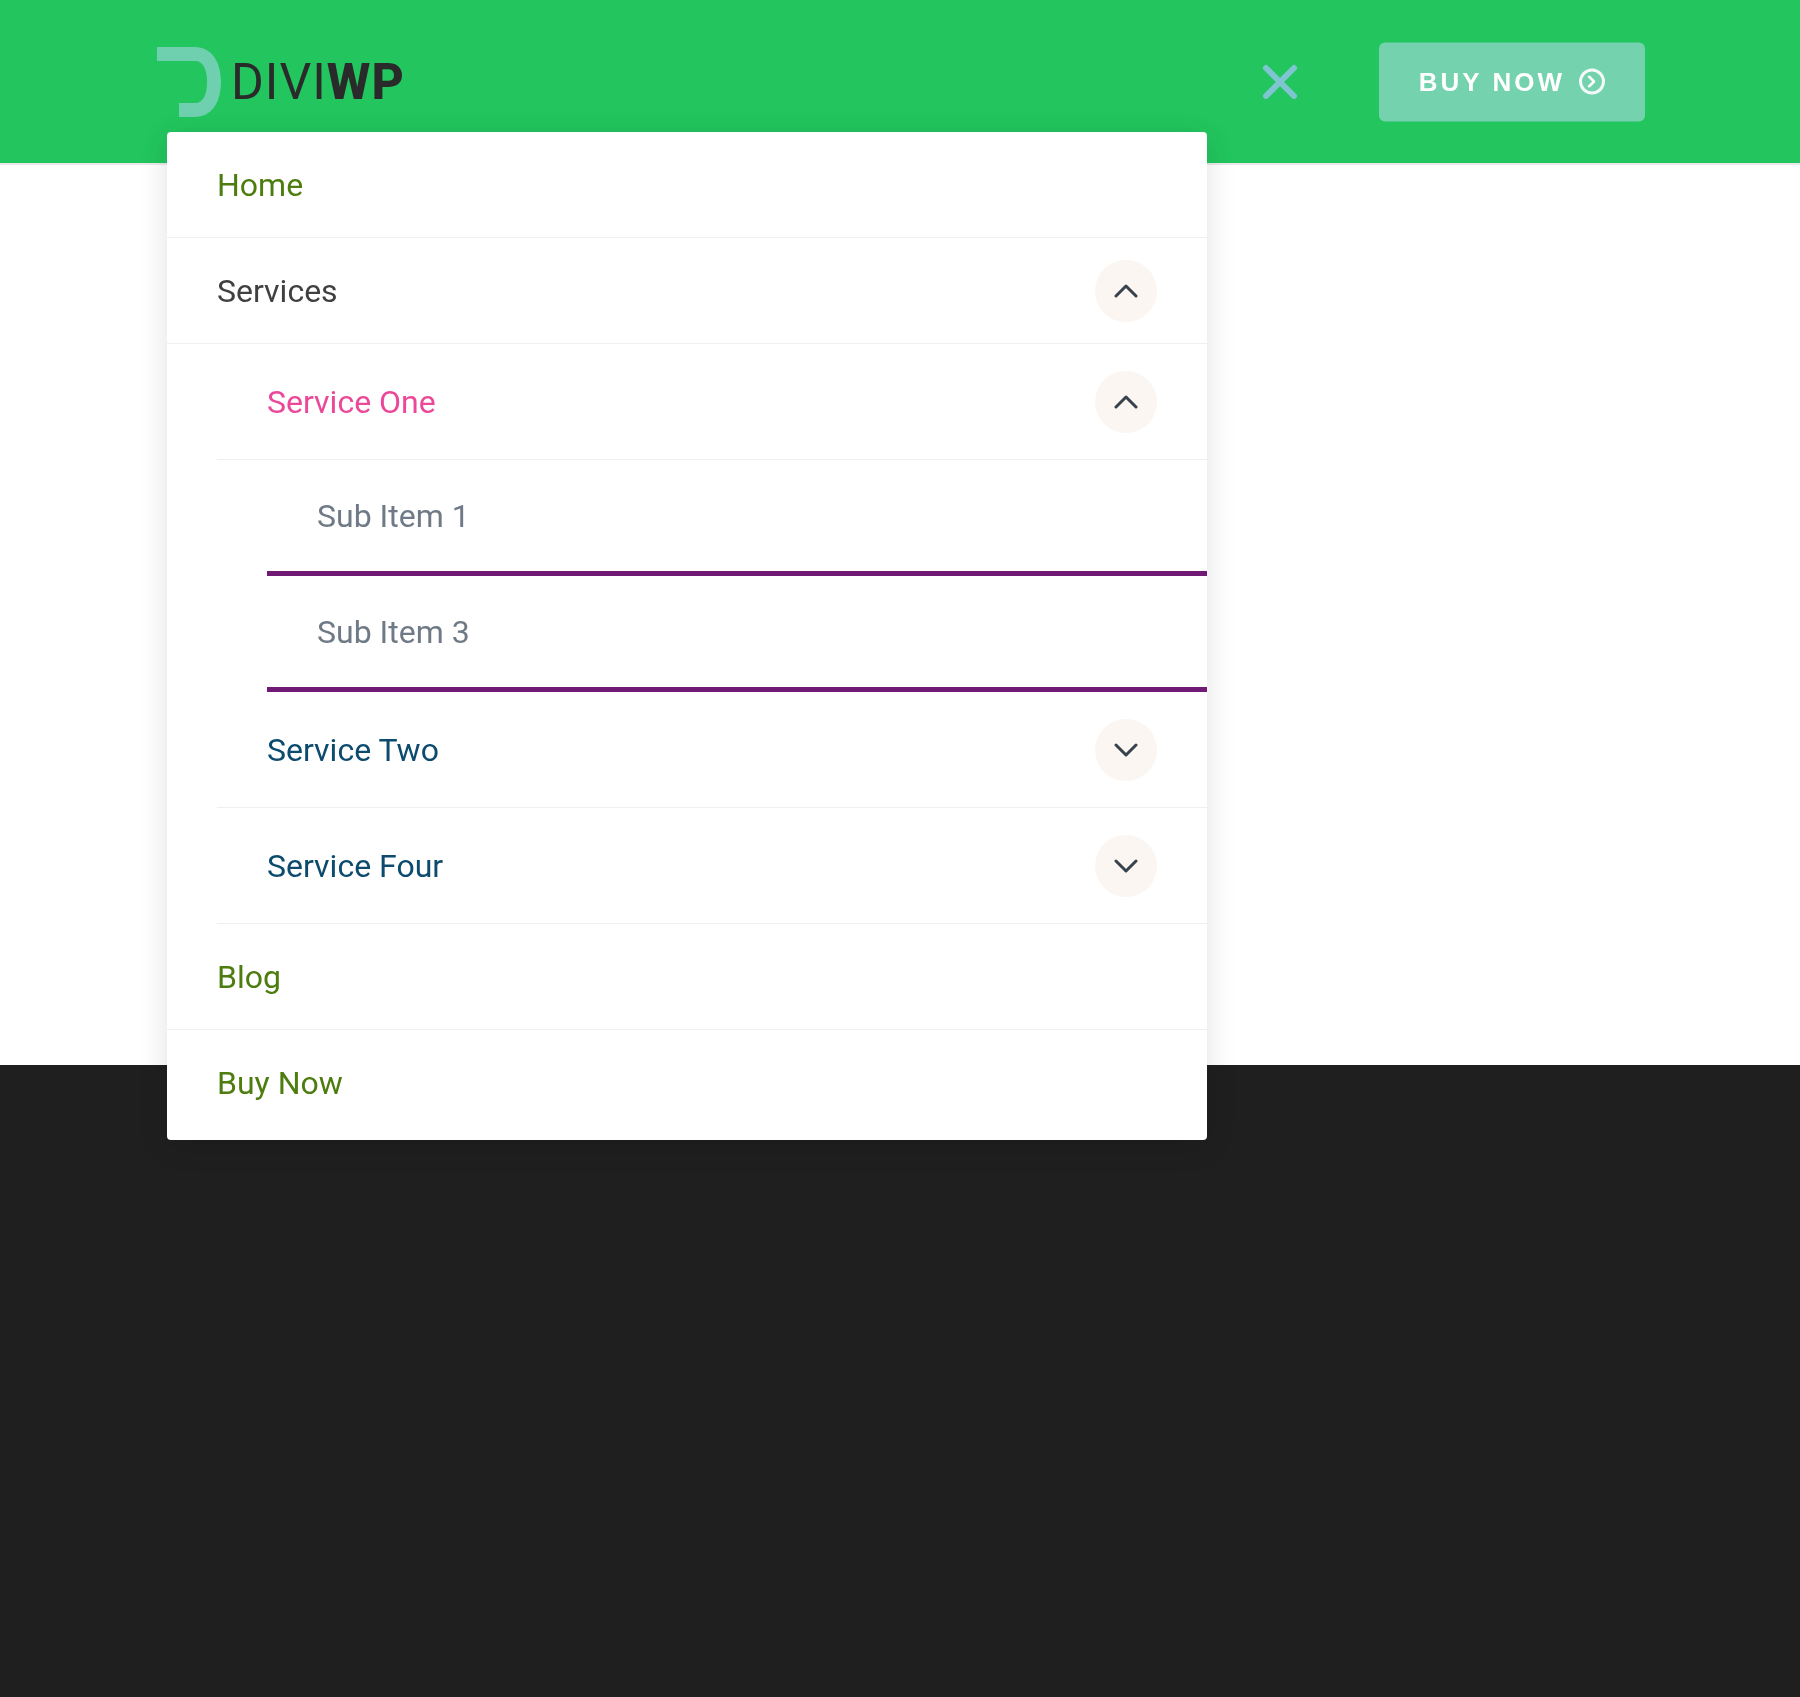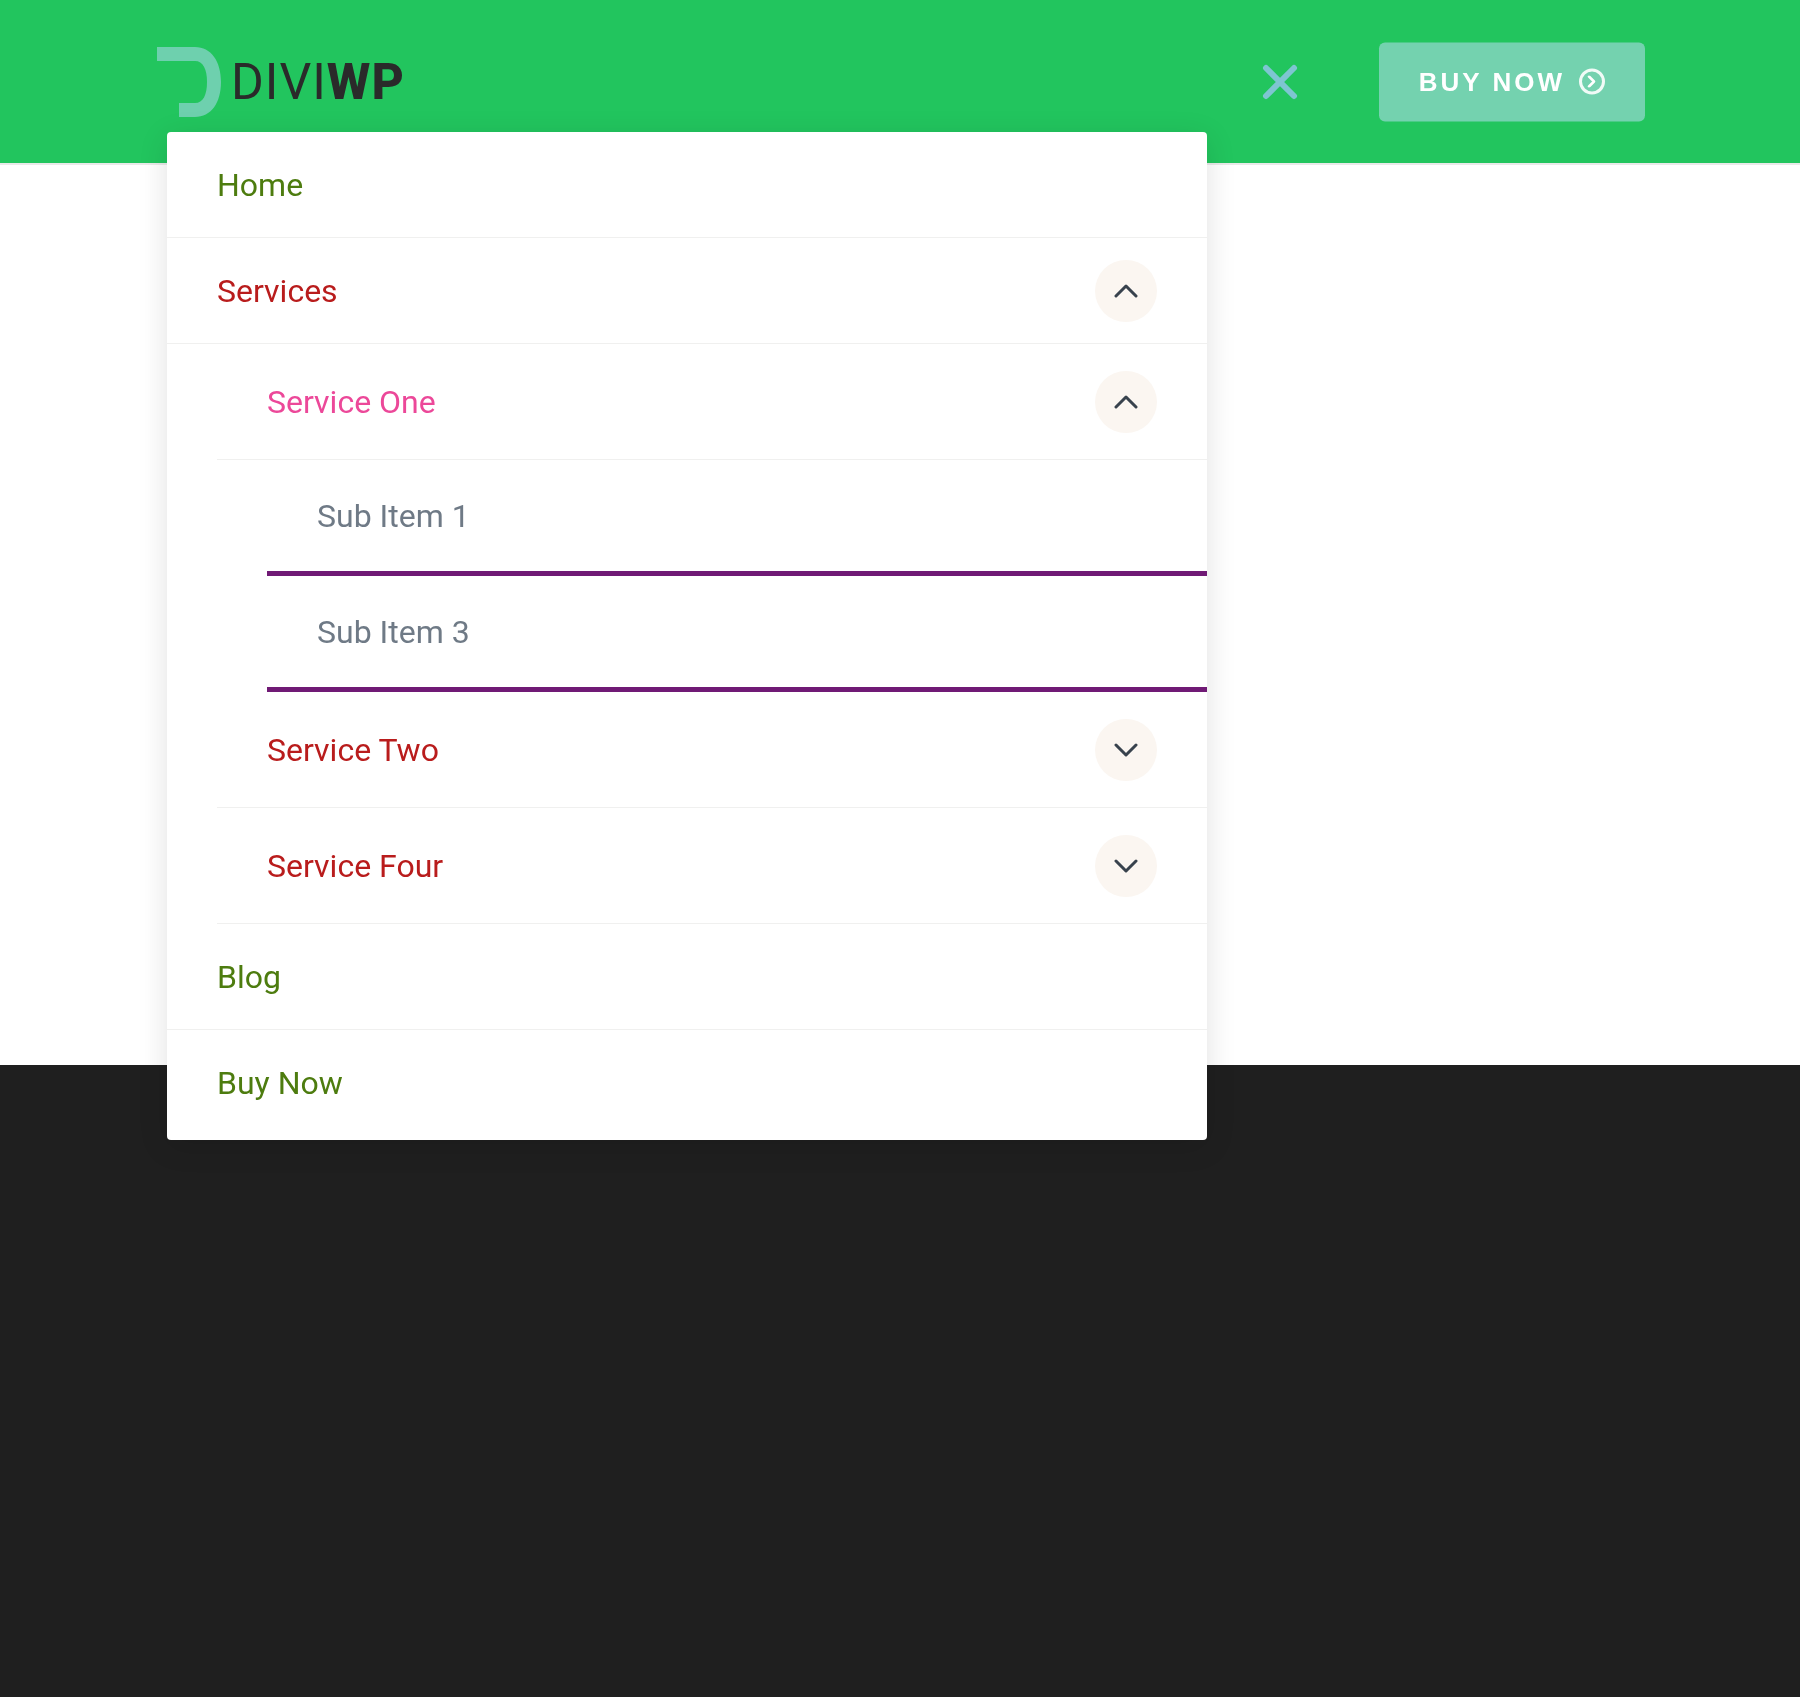--- a/index.html
+++ b/index.html
@@ -124,33 +124,33 @@
     align-items: center;
     justify-content: space-between;
     padding: 0 50px;
     height: 106px;
     font-size: 32px;
     color: #4d7c0f;
     border-bottom: 1px solid #f0f0ef;
     cursor: pointer;
   }
   .menu-item.first { border-top: none; }
-  .menu-item.active { color: #b91c1c; }
+  .menu-item.active { color: #404040; }
   .menu-item.no-border { border-bottom: none; }
 
   .sub-list { }
   .sub-item {
     display: flex;
     align-items: center;
     justify-content: space-between;
     margin-left: 50px;
     padding: 0 50px 0 50px;
     height: 116px;
     font-size: 32px;
-    color: #b91c1c;
+    color: #0c4a6e;
     border-bottom: 1px solid #f0f0ef;
     cursor: pointer;
   }
   .sub-item.active { color: #ec4899; }
 
   .subsub-item {
     display: flex;
     align-items: center;
     margin-left: 100px;
     padding: 0 50px 0 50px;

